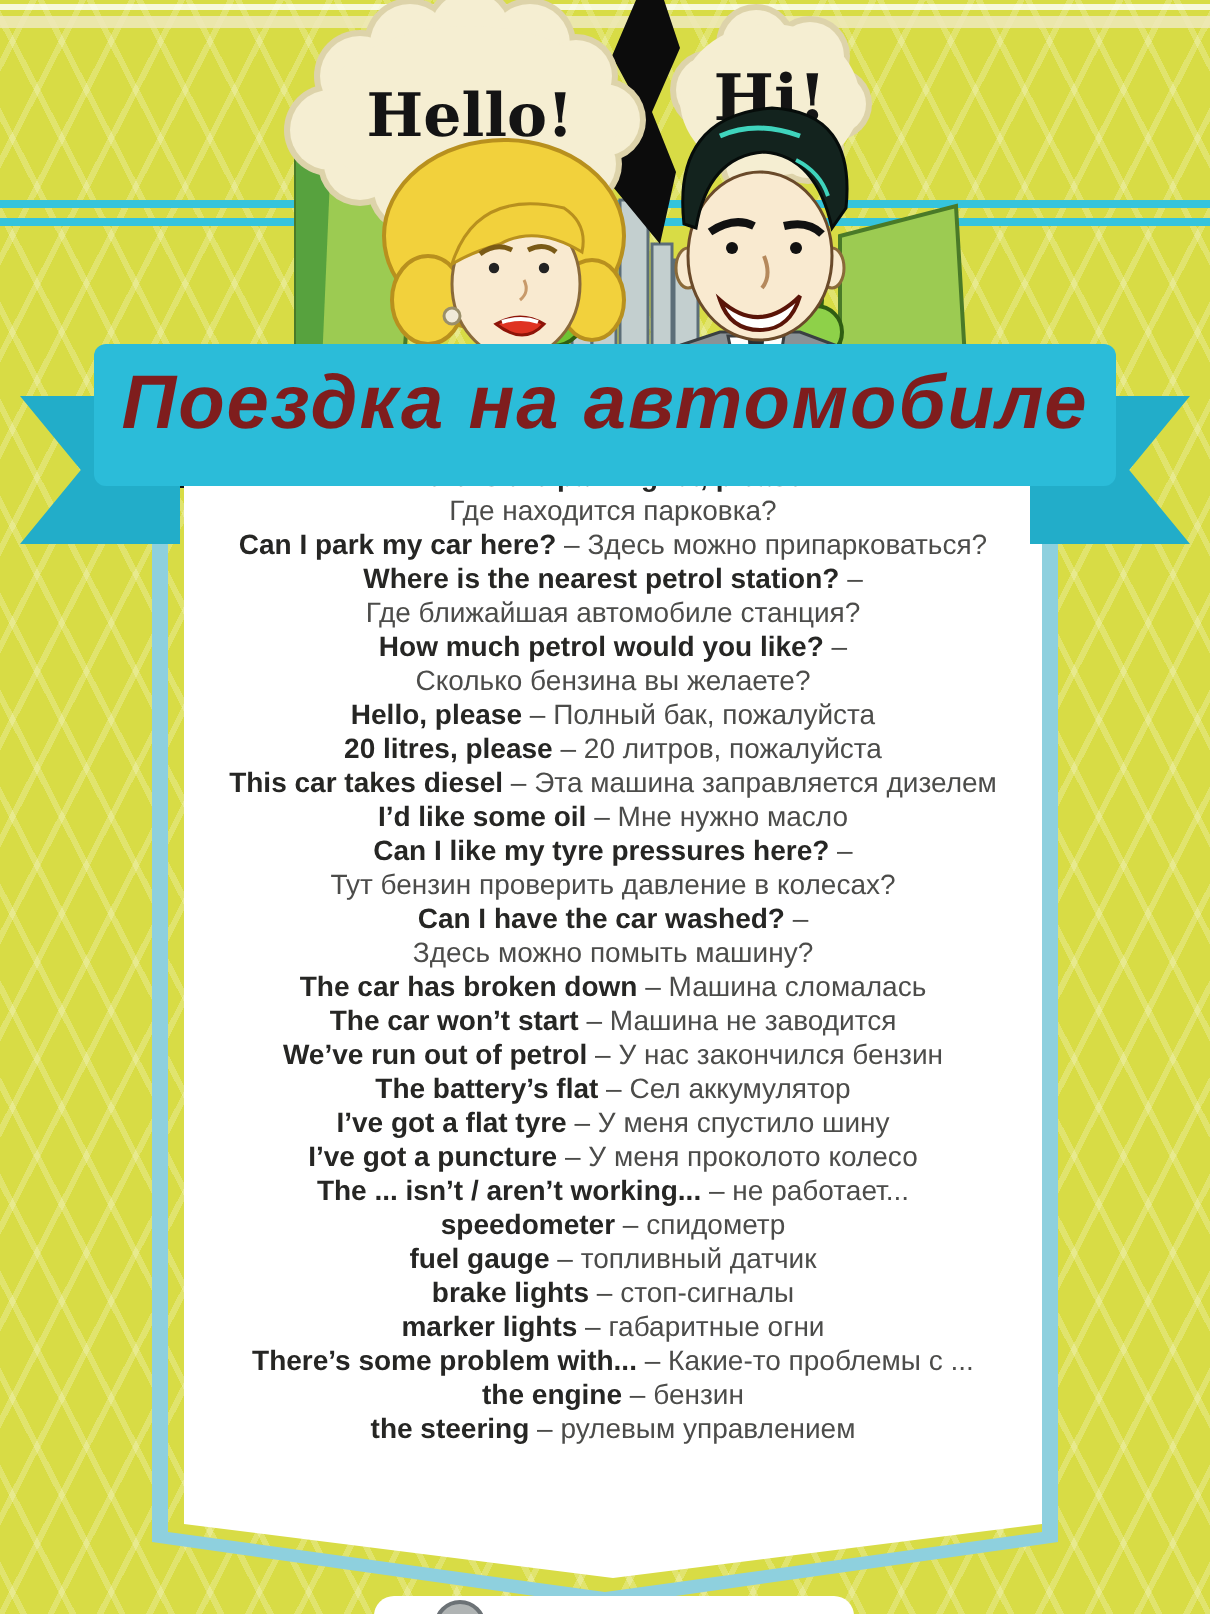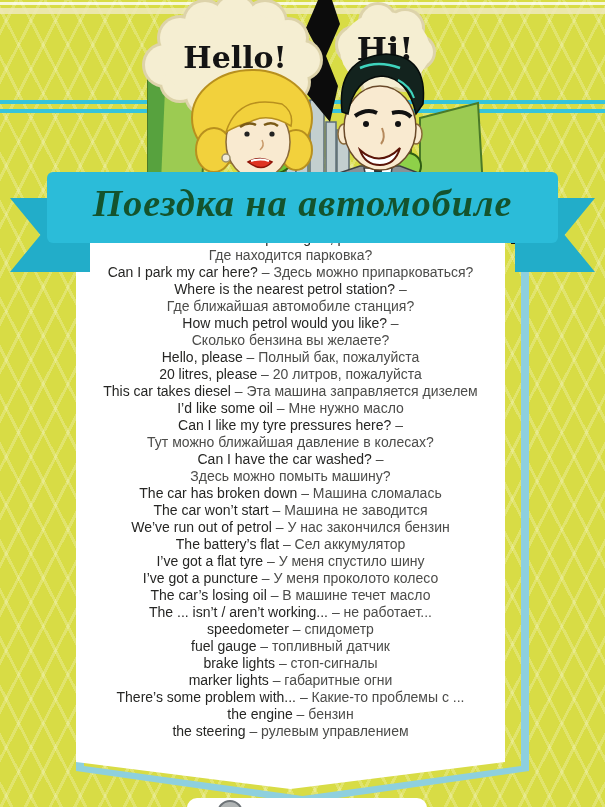--- a/index.html
+++ b/index.html
@@ -20,38 +20,38 @@
   #stripe-white{top:2px;height:3px;background:rgba(255,255,255,.8);}
   #stripe-cream{top:8px;height:6px;background:#efe9bd;opacity:.85;}
   .cyan-line{position:absolute;left:0;width:605px;height:4px;background:#35c4dc;z-index:1;}
   #cyan-line-1{top:100px;} #cyan-line-2{top:109px;}
   #illustration{position:absolute;left:0;top:0;z-index:2;}
   
   #card-outline{position:absolute;left:76px;top:200px;width:453px;height:603px;background:var(--outline);z-index:3;
     clip-path:polygon(0 0,100% 0,100% calc(100% - 32px),50% 100%,0 calc(100% - 32px));}
   #card-gap{position:absolute;left:84px;top:200px;width:437px;height:596px;z-index:4;
     clip-path:polygon(0 0,100% 0,100% calc(100% - 30px),50% 100%,0 calc(100% - 30px));}
-  #phrase-card{position:absolute;left:76px;top:224px;width:429px;height:565px;background:var(--card);z-index:6;
+  #phrase-card{position:absolute;left:92px;top:224px;width:429px;height:565px;background:var(--card);z-index:6;
     clip-path:polygon(0 0,100% 0,100% calc(100% - 27px),50% 100%,0 calc(100% - 27px));
     padding:6px 12px 0 12px;text-align:center;}
   .phrase{font-size:14px;line-height:17px;color:var(--russian-text);}
-  .phrase b{color:var(--english-text);font-weight:normal;}
+  .phrase b{color:var(--english-text);font-weight:bold;}
   .phrase .sep{color:var(--russian-text);}
   
   .clip{position:absolute;top:223px;width:46px;height:21px;background:var(--black-accent);z-index:5;}
   #left-clip{left:48px;border-radius:11px 0 0 11px;}
   #right-clip{left:511px;border-radius:0 11px 11px 0;}
   
   .ribbon-tail{position:absolute;top:198px;width:80px;height:74px;background:#22adc9;z-index:7;}
   #left-ribbon-tail{left:10px;clip-path:polygon(0 0,100% 0,100% 100%,0 100%,38% 50%);}
   #right-ribbon-tail{left:515px;clip-path:polygon(0 0,100% 0,62% 50%,100% 100%,0 100%);}
   #ribbon-banner{position:absolute;left:47px;top:172px;width:511px;height:71px;background:var(--ribbon);
     border-radius:6px;z-index:8;display:flex;align-items:center;justify-content:center;}
-  #banner-title{font-family:Liberation Serif, serif;font-style:italic;font-weight:bold;
-    font-size:38px;color:#14532d;letter-spacing:1px;padding-bottom:10px;}
+  #banner-title{font-family:Liberation Sans, sans-serif;font-style:italic;font-weight:bold;
+    font-size:38px;color:#7f1d1d;letter-spacing:1px;padding-bottom:10px;}
   
   #footer-card-sliver{position:absolute;left:187px;top:798px;width:240px;height:12px;background:#fff;
     border-radius:10px 10px 0 0;z-index:9;overflow:hidden;}
   #logo-circle{position:absolute;left:30px;top:2px;width:26px;height:26px;border-radius:50%;
     background:#b0b4b4;border:2px solid #6c7276;}
   svg text{font-family:"DejaVu Serif","Liberation Serif",serif;font-weight:bold;}
 </style>
 </head>
 <body>
 
@@ -191,29 +191,28 @@
 <div id="phrase-card">
   <div>
       <div class="phrase"><b>Where is the parking lot, please?</b><span class="sep"> –</span><br><span> Где находится парковка?</span></div>
       <div class="phrase"><b>Can I park my car here?</b><span class="sep"> –</span><span> Здесь можно припарковаться?</span></div>
       <div class="phrase"><b>Where is the nearest petrol station?</b><span class="sep"> –</span><br><span> Где ближайшая автомобиле станция?</span></div>
       <div class="phrase"><b>How much petrol would you like?</b><span class="sep"> –</span><br><span> Сколько бензина вы желаете?</span></div>
       <div class="phrase"><b>Hello, please</b><span class="sep"> –</span><span> Полный бак, пожалуйста</span></div>
       <div class="phrase"><b>20 litres, please</b><span class="sep"> –</span><span> 20 литров, пожалуйста</span></div>
       <div class="phrase"><b>This car takes diesel</b><span class="sep"> –</span><span> Эта машина заправляется дизелем</span></div>
       <div class="phrase"><b>I’d like some oil</b><span class="sep"> –</span><span> Мне нужно масло</span></div>
-      <div class="phrase"><b>Can I like my tyre pressures here?</b><span class="sep"> –</span><br><span> Тут можно ближайшая давление в колесах?</span></div>
+      <div class="phrase"><b>Can I like my tyre pressures here?</b><span class="sep"> –</span><br><span> Тут бензин проверить давление в колесах?</span></div>
       <div class="phrase"><b>Can I have the car washed?</b><span class="sep"> –</span><br><span> Здесь можно помыть машину?</span></div>
       <div class="phrase"><b>The car has broken down</b><span class="sep"> –</span><span> Машина сломалась</span></div>
       <div class="phrase"><b>The car won’t start</b><span class="sep"> –</span><span> Машина не заводится</span></div>
       <div class="phrase"><b>We’ve run out of petrol</b><span class="sep"> –</span><span> У нас закончился бензин</span></div>
       <div class="phrase"><b>The battery’s flat</b><span class="sep"> –</span><span> Сел аккумулятор</span></div>
       <div class="phrase"><b>I’ve got a flat tyre</b><span class="sep"> –</span><span> У меня спустило шину</span></div>
       <div class="phrase"><b>I’ve got a puncture</b><span class="sep"> –</span><span> У меня проколото колесо</span></div>
-      <div class="phrase"><b>The car’s losing oil</b><span class="sep"> –</span><span> В машине течет масло</span></div>
       <div class="phrase"><b>The ... isn’t / aren’t working...</b><span class="sep"> –</span><span> не работает...</span></div>
       <div class="phrase"><b>speedometer</b><span class="sep"> –</span><span> спидометр</span></div>
       <div class="phrase"><b>fuel gauge</b><span class="sep"> –</span><span> топливный датчик</span></div>
       <div class="phrase"><b>brake lights</b><span class="sep"> –</span><span> стоп-сигналы</span></div>
       <div class="phrase"><b>marker lights</b><span class="sep"> –</span><span> габаритные огни</span></div>
       <div class="phrase"><b>There’s some problem with...</b><span class="sep"> –</span><span> Какие-то проблемы с ...</span></div>
       <div class="phrase"><b>the engine</b><span class="sep"> –</span><span> бензин</span></div>
       <div class="phrase"><b>the steering</b><span class="sep"> –</span><span> рулевым управлением</span></div>
     </div>
 </div>

